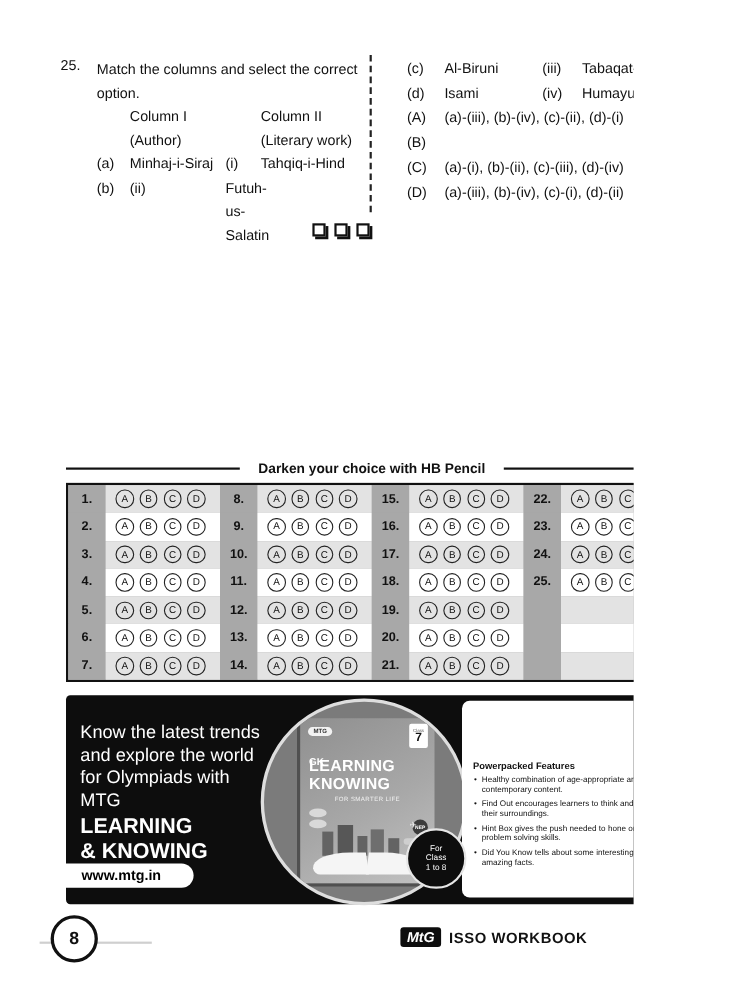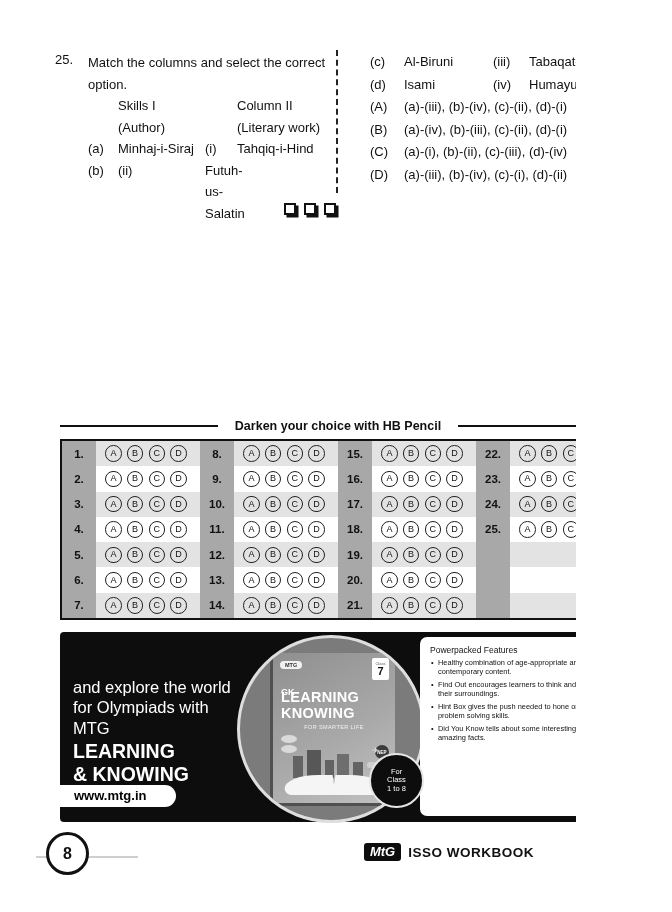--- a/index.html
+++ b/index.html
@@ -73,21 +73,21 @@
   .b-city .cloud { position:absolute; right:0px; top:14px; width:14px; height:6px; background:#cfcfcf; border-radius:4px; }
   .b-book { position:absolute; left:11px; top:122px; width:100px; height:20px; }
   .b-book .pg { position:absolute; bottom:0; width:50px; height:20px; background:#f5f5f5; }
   .b-book .pg.l { left:0;  border-radius:100% 0 0 8px / 100% 0 0 8px; transform:skewX(8deg); }
   .b-book .pg.r { right:0; border-radius:0 100% 8px 0 / 0 100% 8px 0; transform:skewX(-8deg); }
   .ad-class-badge { position:absolute; left:309px; top:121px; width:55px; height:55px; background:#0d0d0d;
                     border:2px solid #e6e6e6; border-radius:50%; color:#fff; display:flex; flex-direction:column;
                     align-items:center; justify-content:center; line-height:8.5px; font-size:7.5px; z-index:3; }
   .ad-features { position:absolute; left:360px; top:5px; right:4px; bottom:6px; background:#fff; border-radius:7px;
                  padding:8px 9px 6px 10px; }
-  .feat-title { font-size:8.5px; font-weight:normal; margin-bottom:3px; }
+  .feat-title { font-size:8.5px; font-weight:bold; margin-bottom:3px;margin-top:46px; }
   .feat-bullet { position:relative; font-size:7.4px; line-height:9.2px; padding-left:8px; margin-bottom:3.5px; }
   .feat-bullet::before { content:"•"; position:absolute; left:1px; top:0; }
 
   
   .footer-shadow-line { position:absolute; left:36px; top:856px; width:102px; height:2px; background:#cfcfcf; z-index:0; }
   .page-circle { position:absolute; left:46px; top:832px; width:43px; height:43px; background:#fff; border:3.5px solid #111;
                  border-radius:50%; display:flex; align-items:center; justify-content:center;
                  font-size:16px; font-weight:bold; z-index:1; }
   .footer-right { position:absolute; right:42px; top:843px; display:flex; align-items:center; gap:7px; }
   .footer-logo { background:#0d0d0d; color:#fff; font-weight:bold; font-style:italic; font-size:13px;
@@ -100,21 +100,21 @@
 <div id="page">
 
   <div class="q-num">25.</div>
   <div class="q-text">
     <span>Match the columns and select the correct</span><br>
     <span>option.</span>
   </div>
 
   <div class="q-table">
     <span></span>
-    <span>Skills I</span>
+    <span>Column I</span>
     <span></span>
     <span>Column II</span>
 
     <span></span>
     <span>(Author)</span>
     <span></span>
     <span>(Literary work)</span>
 
     <span>(a)</span>
     <span>Minhaj-i-Siraj</span>
@@ -140,21 +140,20 @@
       <span>Isami</span>
       <span>(iv)</span>
       <span>Humayunnama</span>
     </div>
     <div class="qopt-row">
       <span>(A)</span>
       <span>(a)-(iii), (b)-(iv), (c)-(ii), (d)-(i)</span>
     </div>
     <div class="qopt-row">
       <span>(B)</span>
-      <span>(a)-(iv), (b)-(iii), (c)-(ii), (d)-(i)</span>
     </div>
     <div class="qopt-row">
       <span>(C)</span>
       <span>(a)-(i), (b)-(ii), (c)-(iii), (d)-(iv)</span>
     </div>
     <div class="qopt-row">
       <span>(D)</span>
       <span>(a)-(iii), (b)-(iv), (c)-(i), (d)-(ii)</span>
     </div>
   </div>
@@ -413,21 +412,21 @@
         </div>
         <div class="omr-row odd">
           <div class="omr-num"></div>
           <div class="omr-bubbles"></div>
         </div>
       </div>
     </div>
 
   <div class="ad">
     <div class="ad-headline">
-      <br>
+      <span>Know the latest trends</span><br>
       <span>and explore the world</span><br>
       <span>for Olympiads with</span><br>
       <span>MTG</span>
     </div>
     <div class="ad-brand">
       <span>LEARNING</span><br>
       <span>&amp; KNOWING</span>
     </div>
     <div class="ad-url">www.mtg.in</div>
 

